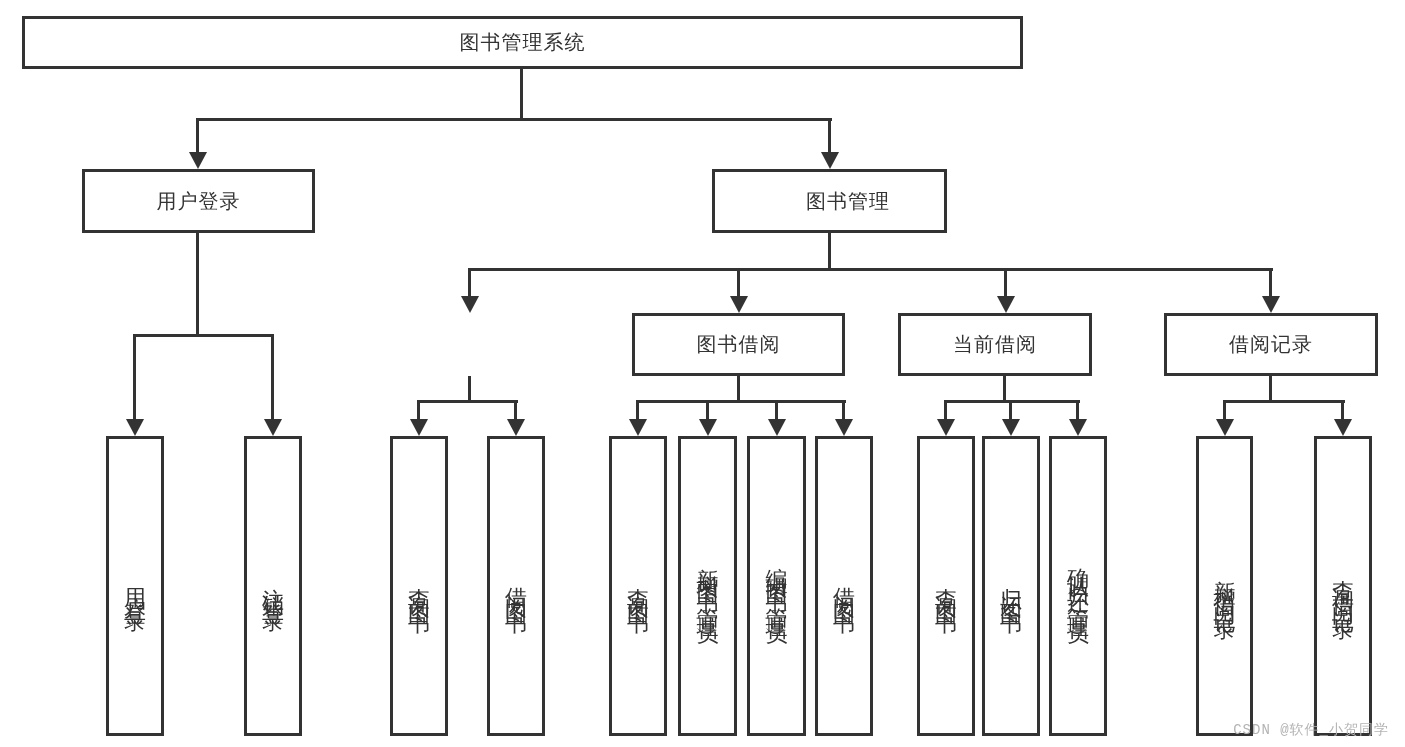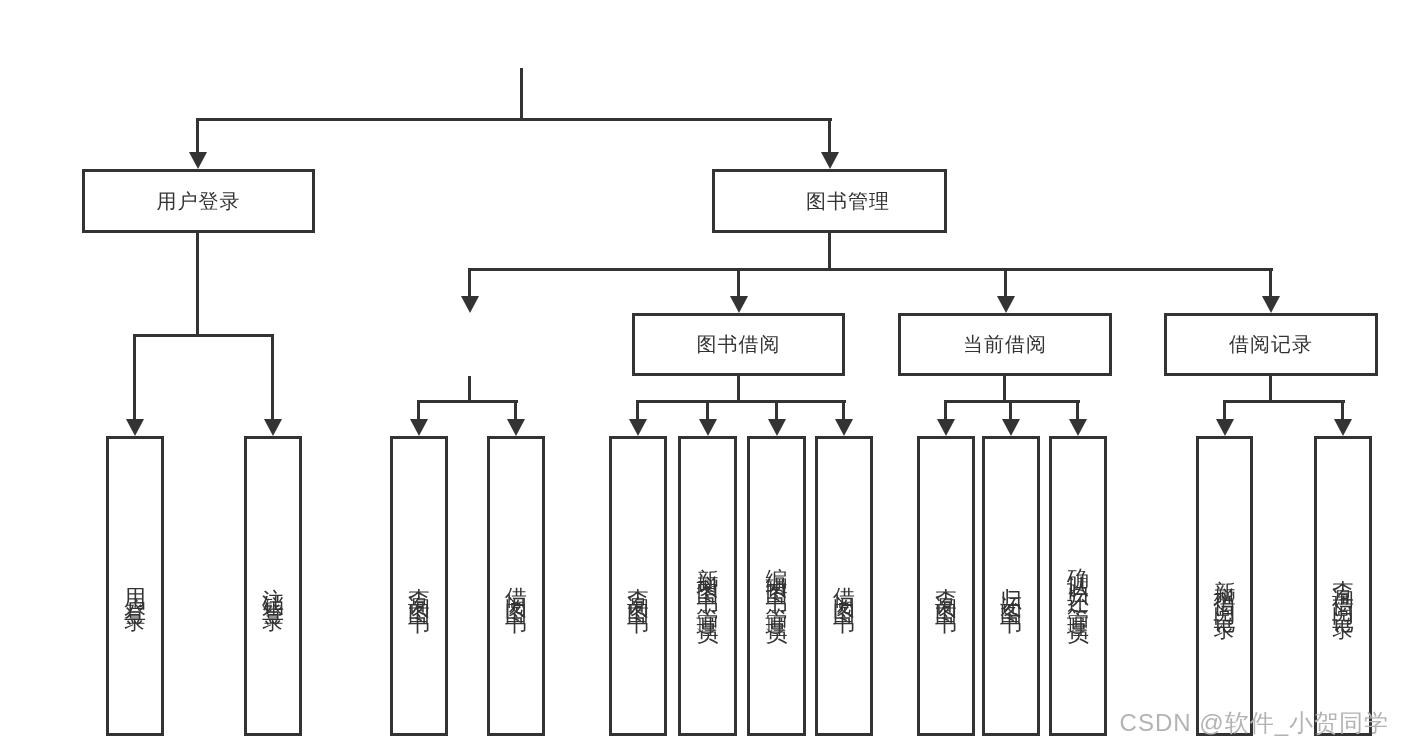--- a/index.html
+++ b/index.html
@@ -62,32 +62,36 @@
     height: 0;
     border-left: 9px solid transparent;
     border-right: 9px solid transparent;
     border-top: 17px solid #333333;
     z-index: 1;
   }
   .watermark {
     position: absolute;
     right: 16px;
     bottom: 8px;
-    font-size: 24px;
+    font-size: 14px;
     color: #b3b3b3;
     letter-spacing: 1px;
     z-index: 3;
     white-space: nowrap;
+    font-family: Liberation Mono, monospace;
   }
 </style>
 </head>
 <body>
 
 <div id="canvas">
 
+  <div class="hbox" style="left:22px; top:16px; width:1001px; height:53px;">
+    <span>图书管理系统</span>
+  </div>
 
   <div class="line" style="left:520px; top:68px; width:3px; height:52px;"></div>
   <div class="line" style="left:197px; top:118px; width:635px; height:3px;"></div>
   <div class="line" style="left:196px; top:118px; width:3px; height:38px;"></div>
   <div class="arrow" style="left:189px; top:152px;"></div>
   <div class="line" style="left:828px; top:118px; width:3px; height:38px;"></div>
   <div class="arrow" style="left:821px; top:152px;"></div>
 
   <div class="hbox" style="left:82px; top:169px; width:233px; height:64px;">
     <span>用户登录</span>
@@ -110,21 +114,21 @@
   <div class="line" style="left:737px; top:268px; width:3px; height:30px;"></div>
   <div class="arrow" style="left:730px; top:296px;"></div>
   <div class="line" style="left:1004px; top:268px; width:3px; height:30px;"></div>
   <div class="arrow" style="left:997px; top:296px;"></div>
   <div class="line" style="left:1269px; top:268px; width:3px; height:30px;"></div>
   <div class="arrow" style="left:1262px; top:296px;"></div>
 
   <div class="hbox" style="left:632px; top:313px; width:213px; height:63px;">
     <span>图书借阅</span>
   </div>
-  <div class="hbox" style="left:898px; top:313px; width:214px; height:63px;">
+  <div class="hbox" style="left:898px; top:313px; width:194px; height:63px;">
     <span>当前借阅</span>
   </div>
   <div class="hbox" style="left:1164px; top:313px; width:214px; height:63px;">
     <span>借阅记录</span>
   </div>
 
   <div class="line" style="left:468px; top:376px; width:3px; height:26px;"></div>
   <div class="line" style="left:417px; top:400px; width:101px; height:3px;"></div>
   <div class="line" style="left:417px; top:400px; width:3px; height:21px;"></div>
   <div class="arrow" style="left:410px; top:419px;"></div>

